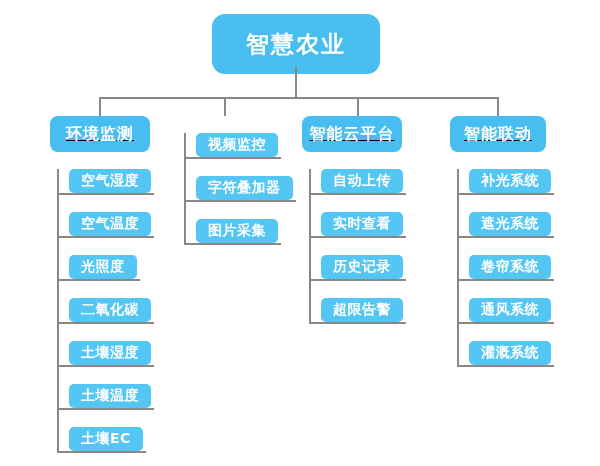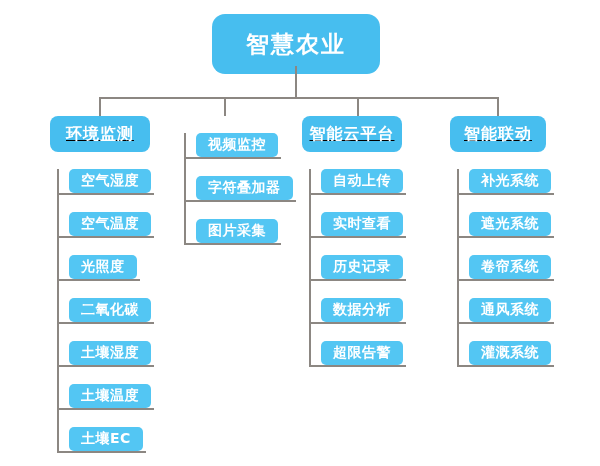--- a/index.html
+++ b/index.html
@@ -78,21 +78,20 @@
       <li><span class="node child">图片采集</span></li>
     </ul>
   </div>
 
   <div class="column" style="left:302px">
     <div class="node branch" style="width:100px">智能云平台</div>
     <ul class="children">
       <li><span class="node child">自动上传</span></li>
       <li><span class="node child">实时查看</span></li>
       <li><span class="node child">历史记录</span></li>
-      <li><span class="node child">数据分析</span></li>
       <li><span class="node child">超限告警</span></li>
     </ul>
   </div>
 
   <div class="column" style="left:450px">
     <div class="node branch" style="width:96px">智能联动</div>
     <ul class="children">
       <li><span class="node child">补光系统</span></li>
       <li><span class="node child">遮光系统</span></li>
       <li><span class="node child">卷帘系统</span></li>

